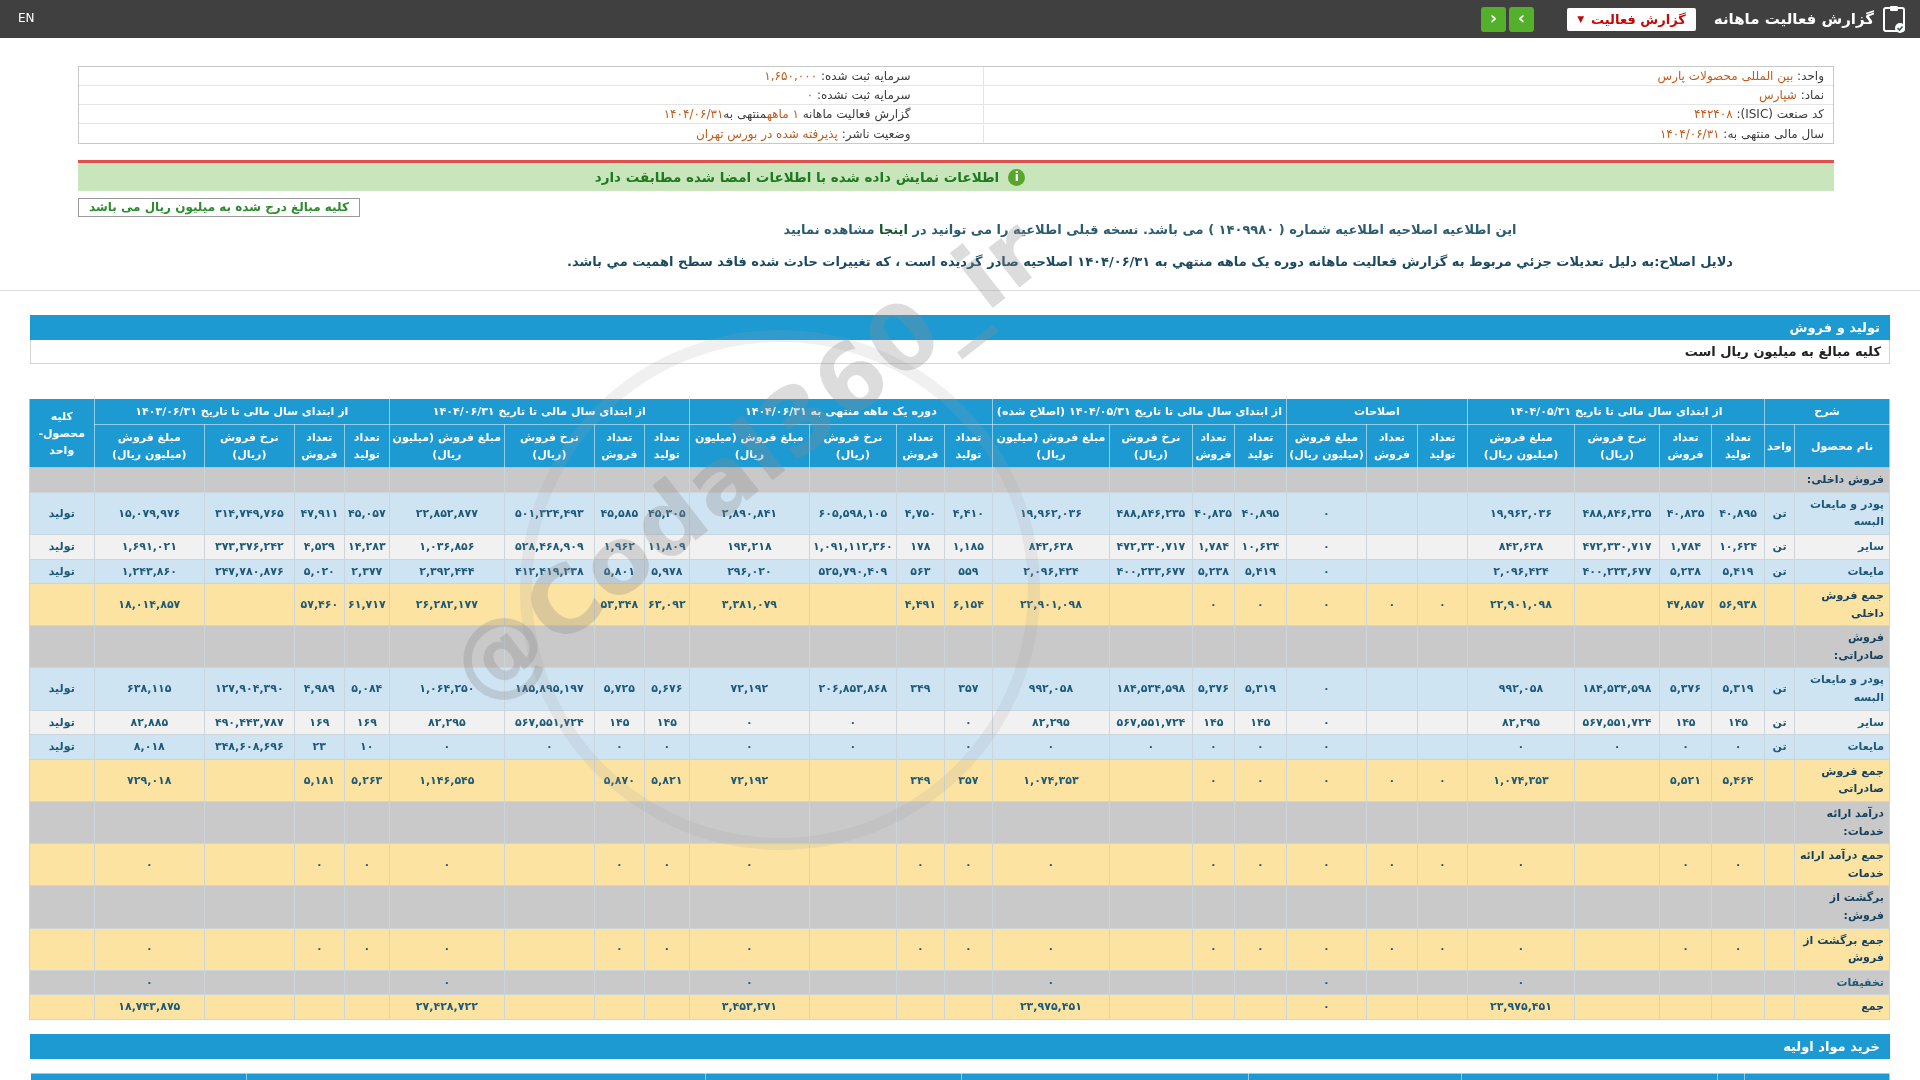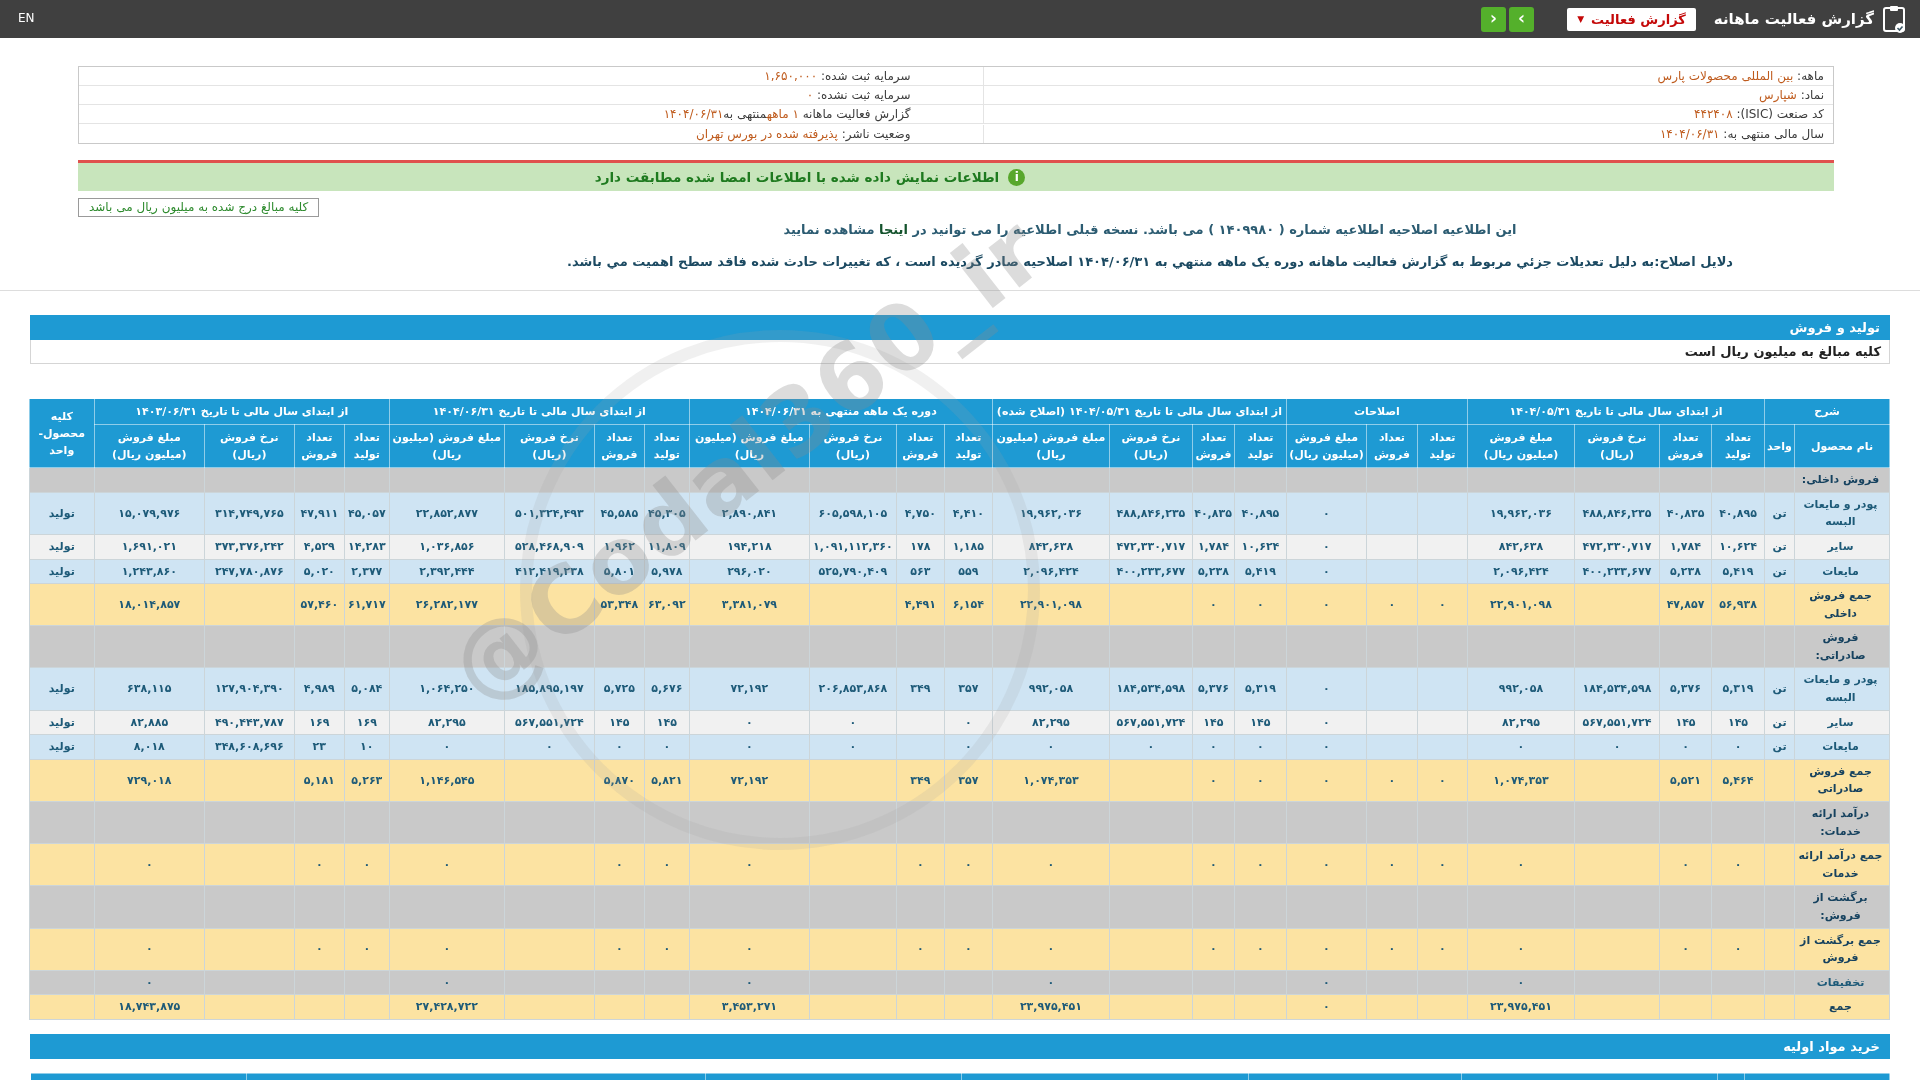--- a/index.html
+++ b/index.html
@@ -35,21 +35,21 @@
   .notice{margin:16px 86px 0 78px;background:#c8e5bc;border-top:3px solid #e0514e;height:31px;
           display:flex;align-items:center;justify-content:center}
   .notice-inner{display:flex;align-items:center;transform:translateX(-146px)}
   .notice-icon{width:17px;height:17px;border-radius:50%;background:#58a72c;color:#fff;font-size:12px;
                font-weight:bold;text-align:center;line-height:17px;margin-left:9px;flex:0 0 auto}
   .notice-text{color:#1e7a1f;font-weight:bold;font-size:13.5px;white-space:nowrap}
 
   
   .meta{position:relative;height:100px;border-bottom:1px solid #ddd}
   .amounts-box{position:absolute;left:78px;top:7px;border:1px solid #9a9a9a;padding:1px 10px 2px;
-               font-size:12px;font-weight:normal;color:#2e8b2e;background:#fff;white-space:nowrap}
+               font-size:12px;font-weight:bold;color:#2e8b2e;background:#fff;white-space:nowrap}
   .para{position:absolute;right:0;width:1540px;text-align:center;font-weight:bold;font-size:13px;white-space:nowrap}
   .para1{top:31px;color:#2c5c72}
   .para1 a{color:#14532d;cursor:pointer}
   .para2{top:63px;color:#1c4a62}
 
   
   .wm-text{position:absolute;top:640px;left:430px;transform:rotate(-38deg);transform-origin:left top;
            font-size:92px;font-weight:bold;color:rgba(140,140,140,.30);letter-spacing:2px;z-index:9;
            pointer-events:none;direction:ltr;white-space:nowrap}
   .wm-circle{position:absolute;top:330px;left:520px;width:520px;height:520px;border:12px solid rgba(160,160,160,.16);
@@ -68,21 +68,21 @@
   th{background:#1e9ad3;color:#fff;font-size:11px;font-weight:bold;border:1px solid rgba(255,255,255,.5);
      padding:4px 2px;line-height:1.55;vertical-align:middle}
   td{border:1px solid #ccd5d9;font-size:11px;font-weight:bold;color:#1d5a78;text-align:center;
      padding:3px 2px;line-height:1.6;vertical-align:middle;height:24px;overflow:hidden}
   tr.blue td{background:#cfe4f3}
   tr.white td{background:#f1f1f1}
   td.y{background:#fce3a2}
   tr.total td{background:#fce3a2}
   tr.sec td{background:#c9c9c9}
   tr.disc td{background:#c9c9c9}
-  td.name{text-align:center;padding-right:5px}
+  td.name{text-align:right;padding-right:5px}
   tr.sec td.name{color:#16425f}
   tr.total td.name{color:#16425f}
 </style>
 </head>
 <body>
 
 <div class="topbar">
   <a class="en-link">EN</a>
   <div class="tb-right">
     <svg class="tb-icon" viewBox="0 0 24 28">
@@ -97,21 +97,21 @@
       <span class="tb-caret">▼</span>
     </div>
     <div class="tb-spacer"></div>
     <div class="nav-btn">›</div>
     <div class="nav-btn">‹</div>
   </div>
 </div>
 
 <div class="info-wrap" id="info-table">
     <div class="info-row">
-      <div class="info-cell rcell"><span class="lab">ماهه:  </span><span class="val">بین المللی محصولات پارس</span></div>
+      <div class="info-cell rcell"><span class="lab">واحد:  </span><span class="val">بین المللی محصولات پارس</span></div>
       <div class="info-cell lcell"><span class="lab">سرمایه ثبت شده:  </span><span class="val">۱,۶۵۰,۰۰۰</span></div>
     </div>
     <div class="info-row">
       <div class="info-cell rcell"><span class="lab">نماد:  </span><span class="val">شپارس</span></div>
       <div class="info-cell lcell"><span class="lab">سرمایه ثبت نشده:  </span><span class="val">۰</span></div>
     </div>
     <div class="info-row">
       <div class="info-cell rcell"><span class="lab">کد صنعت (ISIC):  </span><span class="val">۴۴۲۴۰۸</span></div>
       <div class="info-cell lcell"><span class="lab">گزارش فعالیت ماهانه </span><span class="val">۱ ماهه</span><span class="lab">منتهی به</span><span class="val">۱۴۰۴/۰۶/۳۱</span></div>
     </div>

